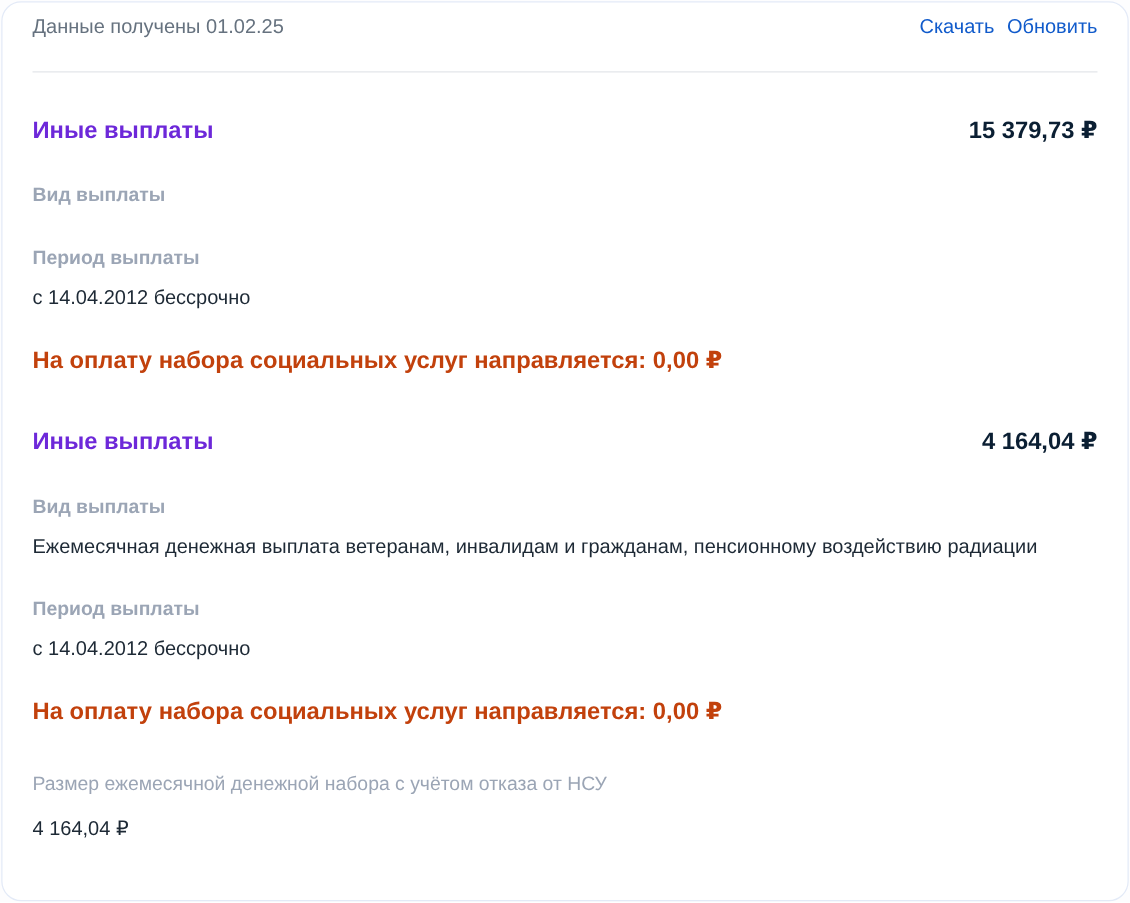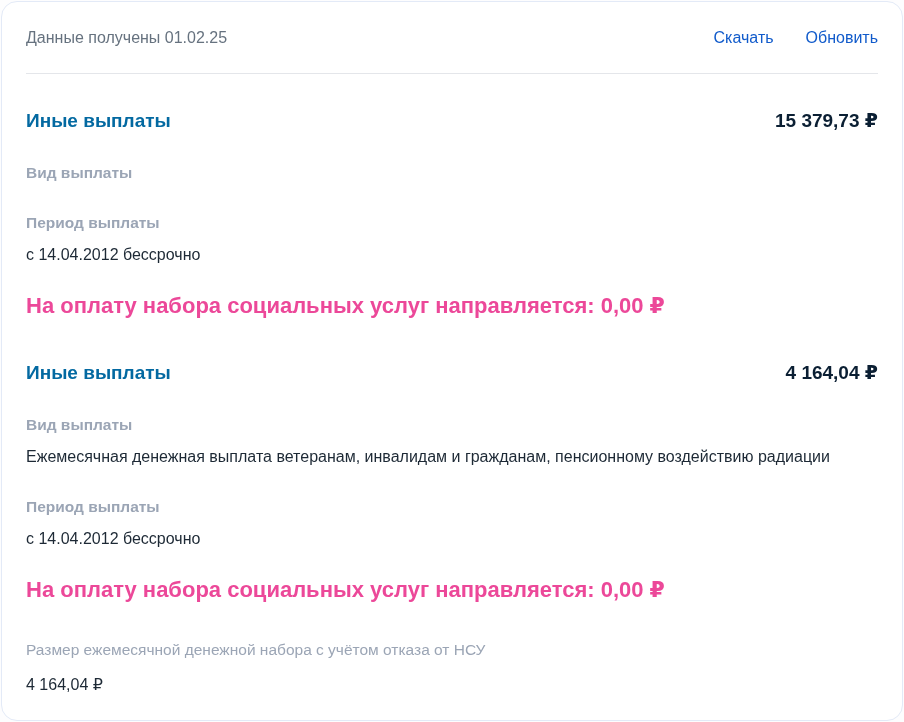--- a/index.html
+++ b/index.html
@@ -15,36 +15,36 @@
     height: 722px;
     position: relative;
     background: #fdfdfe;
   }
   .card {
     position: absolute;
     inset: 1px;
     background: #ffffff;
     border: 1px solid #e3eaf7;
     border-radius: 16px;
-    padding: 27px 24px 40px 24px;
+    padding: 11px 24px 40px 24px;
     overflow: hidden;
   }
   
   .card-header {
     display: flex;
     justify-content: space-between;
     align-items: baseline;
   }
   .received-text {
     font-size: 16px;
     color: #66727f;
   }
   .header-links {
     display: flex;
-    gap: 32px;
+    gap: 10px;
   }
   .header-links a {
     font-size: 16px;
     color: #115bcb;
     text-decoration: none;
     cursor: pointer;
   }
   .divider {
     height: 1px;
     background: #e4e6ea;
@@ -55,44 +55,44 @@
   .section-head {
     display: flex;
     justify-content: space-between;
     align-items: baseline;
     margin-top: 35px;
   }
   .section-title {
     margin: 0;
     font-size: 19px;
     font-weight: 700;
-    color: #0369a1;
+    color: #6d28d9;
   }
   .section-amount {
     font-size: 19px;
     font-weight: 700;
     color: #0b1f33;
     white-space: nowrap;
   }
   .field-label {
     margin-top: 32px;
     font-size: 15.5px;
     color: #9ba5b5;
     font-weight: bold;
   }
   .field-value {
     margin-top: 14px;
     font-size: 16px;
     color: #1d2935;
   }
   .nsu-line {
     margin-top: 29px;
-    font-size: 22px;
+    font-size: 19px;
     font-weight: 700;
-    color: #ec4899;
+    color: #c2410c;
   }
   .section + .section .section-head {
     margin-top: 42px;
   }
   .extra-label {
     margin-top: 38px;
     font-size: 15.5px;
     color: #9ba5b5;
   }
   .extra-value {

